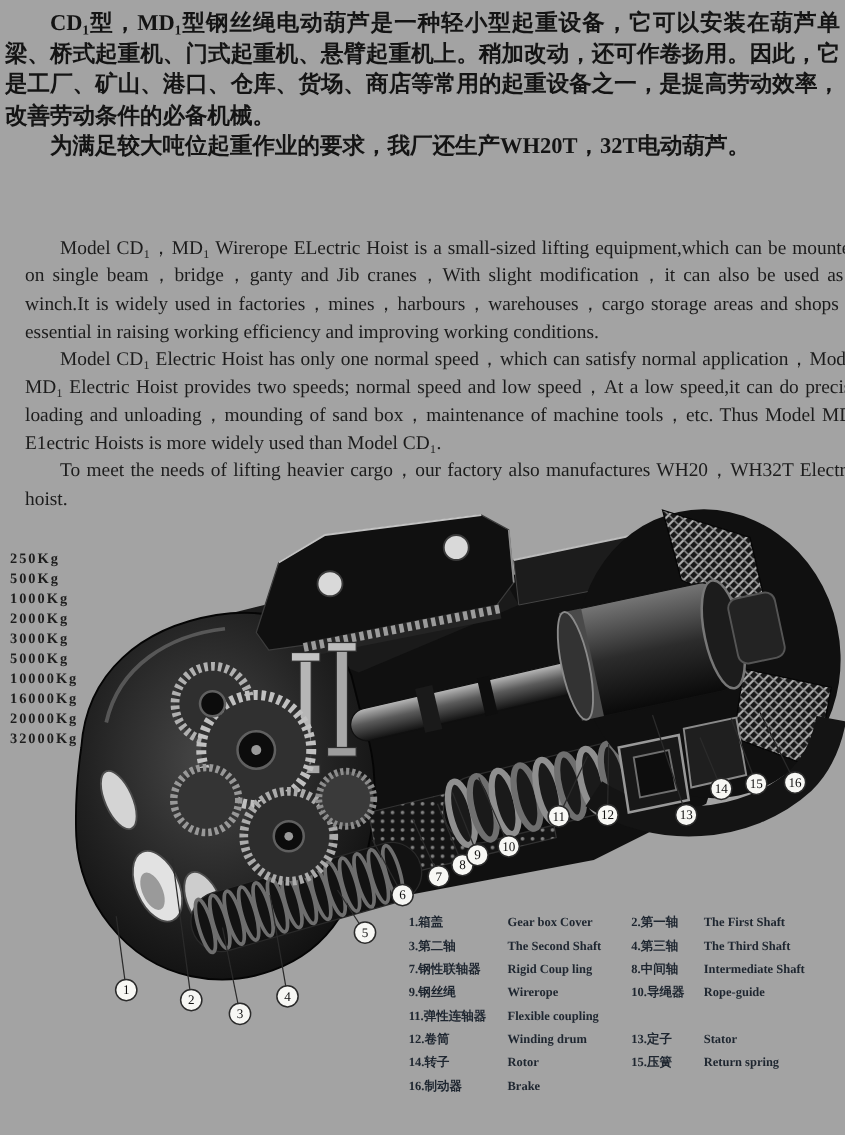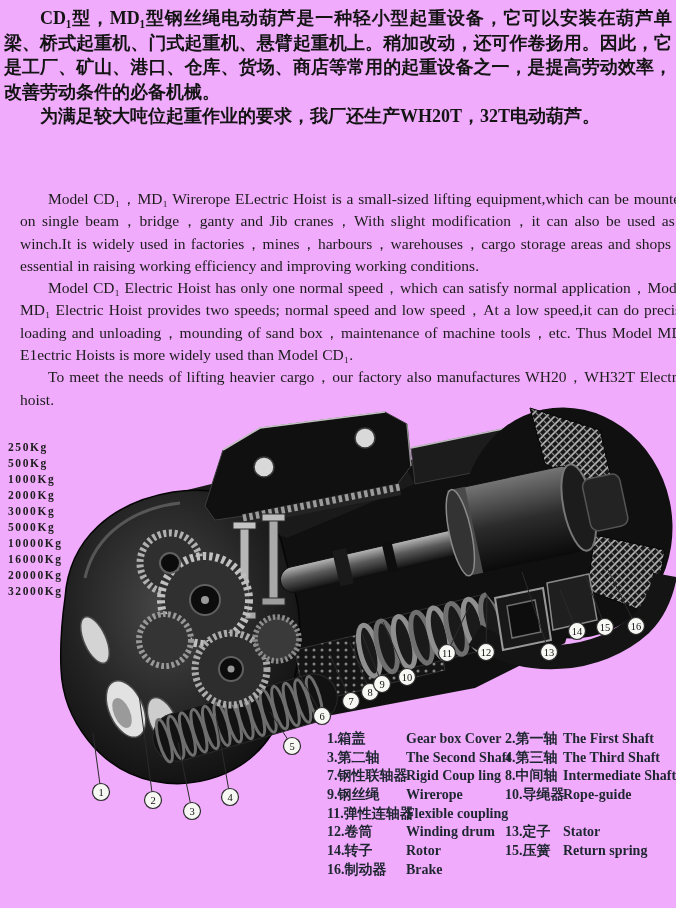--- a/index.html
+++ b/index.html
@@ -1,33 +1,33 @@
 <!DOCTYPE html>
 <html><head>
 <meta charset="utf-8">
 <style>
   html,body{margin:0;padding:0;background:#e9e9e7;}
-  .page{position:relative;width:676px;height:908px;background:#f0abfc;overflow:hidden;
+  .page{position:relative;width:676px;height:908px;background:#a3a3a3;overflow:hidden;
         font-family:"Liberation Serif","DejaVu Serif",serif;}
   
   .cn-block{position:absolute;left:4px;top:6px;width:668px;color:#141414;
             font-weight:bold;font-size:18px;line-height:24.6px;text-align:justify;}
   .cn-block p{margin:0;text-indent:2em;}
   
   .en-block{position:absolute;left:20px;top:188px;width:668px;color:#1c1c1c;
             font-size:15.5px;line-height:22.3px;text-align:justify;}
   .en-block p{margin:0;text-indent:28px;}
   
   .caps{position:absolute;left:8px;top:439px;margin:0;padding:0;list-style:none;
         font-weight:bold;font-size:11.5px;letter-spacing:1.6px;line-height:16px;color:#1d1d1d;}
   
   .figure{position:absolute;left:55px;top:388px;width:621px;height:442px;}
   
   .legend{position:absolute;left:325px;top:730px;width:350px;
-          font-weight:bold;font-size:14px;color:#1e2630;}
+          font-weight:bold;font-size:10px;color:#1e2630;}
   .lg-row{position:relative;height:18.7px;}
   .lg-row span{position:absolute;top:0;line-height:18.7px;white-space:nowrap;}
   .c1l{left:2px;} .c1e{left:81px;} .c2l{left:180px;} .c2e{left:238px;text-align:center;}
 </style>
 </head>
 <body>
 
 <div class="page">
 
   <div class="cn-block">

